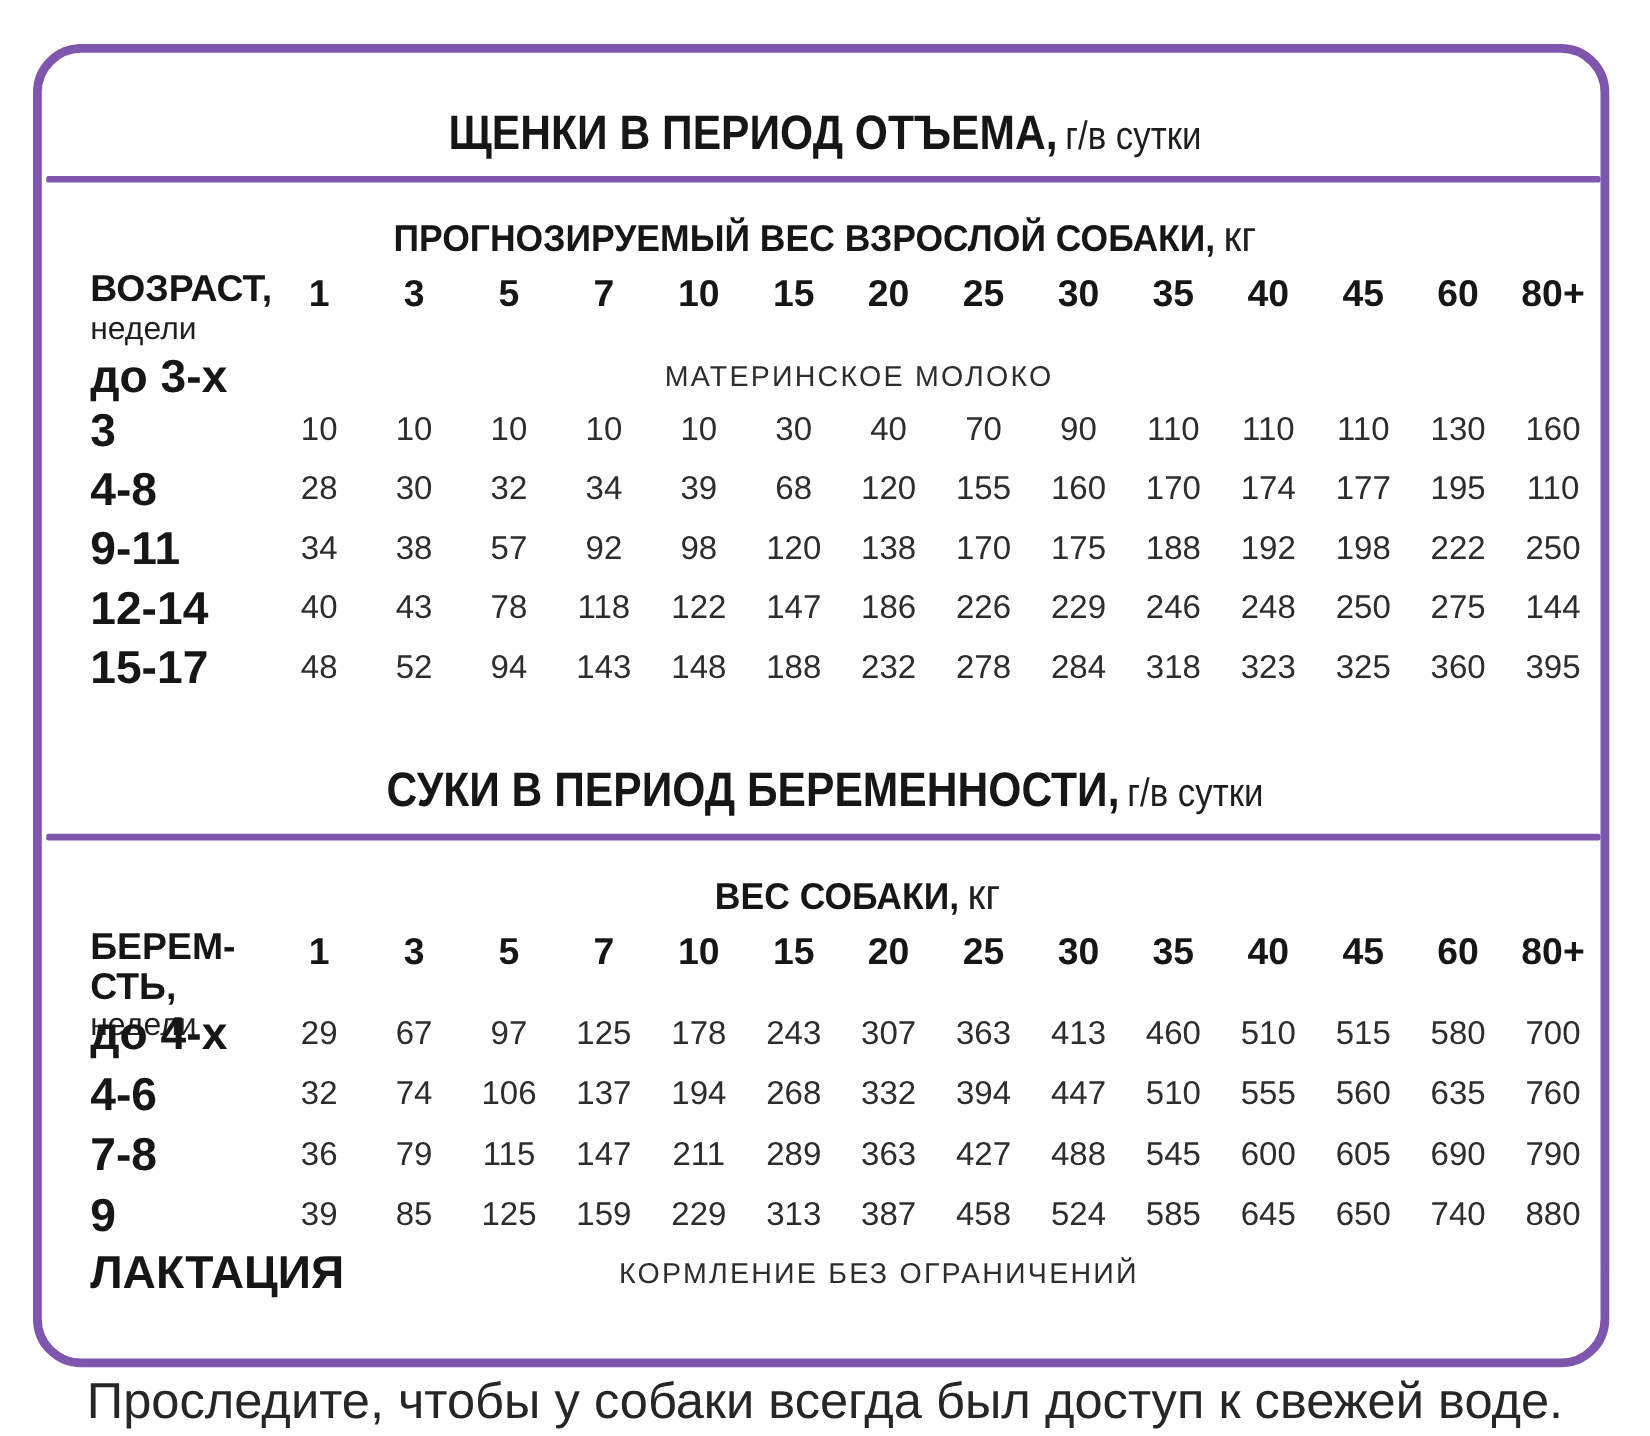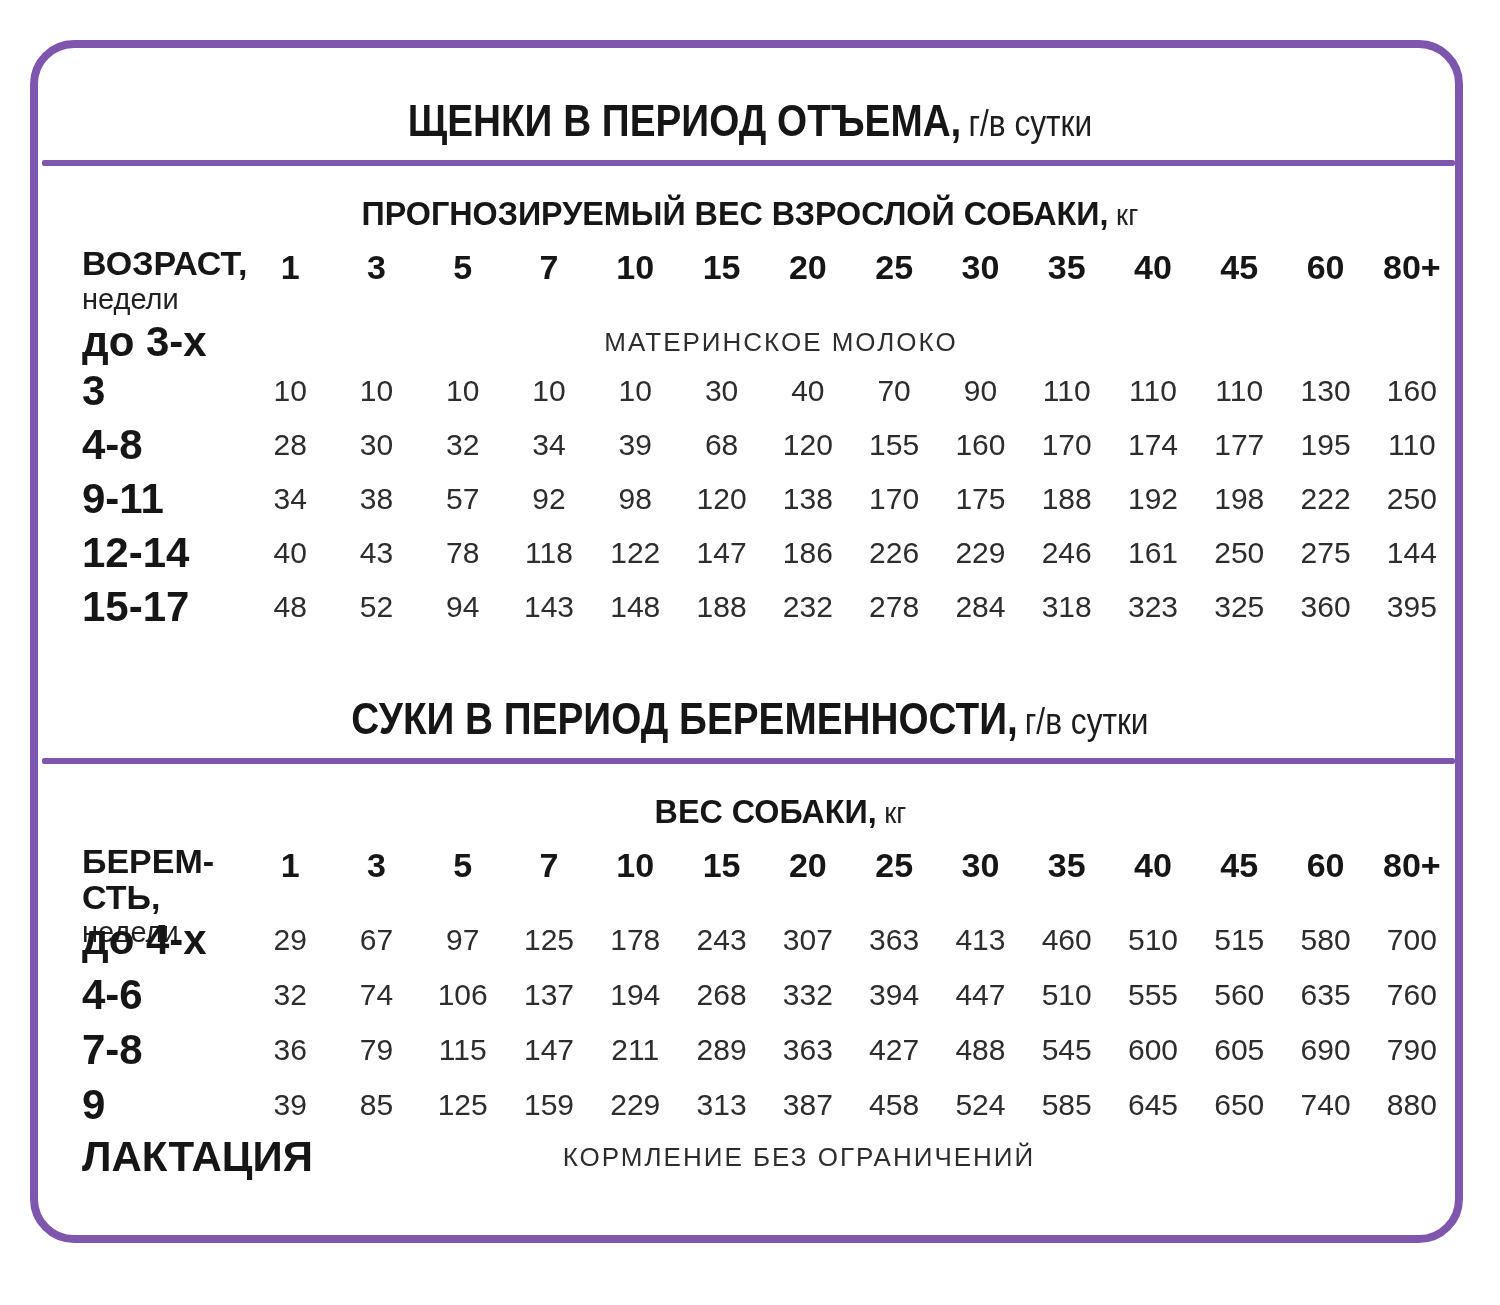--- a/index.html
+++ b/index.html
@@ -26,21 +26,21 @@
   .sec-title .b { font-weight:800; font-size:44px; }
   .sec-title .u { font-weight:400; font-size:36px; margin-left:8px; color:#1d1d1d; }
   .t1 { top:96px; } .t2 { top:694px; }
 
   .rule { position:absolute; left:42px; width:1413px; height:6px; background:var(--purple); border-radius:2px; }
   .r1 { top:160px; } .r2 { top:758px; }
 
   .col-group { position:absolute; left:0; right:0; text-align:center; white-space:nowrap; }
   .col-group .wrap { display:inline-block; transform:scaleX(.95); }
   .col-group .b { font-weight:800; font-size:34px; }
-  .col-group .u { font-weight:400; font-size:29px; margin-left:8px; color:#222; }
+  .col-group .u { font-weight:400; font-size:39px; margin-left:8px; color:#222; }
   .h1 { top:194px; }
   .h2 { top:792px; left:60px; }
 
   .grid {
     position:absolute; left:40px; width:1415px; display:grid;
     grid-template-columns:207px repeat(14, 1fr);
   }
   .g1 { top:240px; grid-template-rows:80px 44px 54px 54px 54px 54px 54px; }
   .g2 { top:838px; grid-template-rows:74px 55px 55px 55px 55px 50px; }
 
@@ -152,21 +152,21 @@
       <div class="num">40</div>
       <div class="num">43</div>
       <div class="num">78</div>
       <div class="num">118</div>
       <div class="num">122</div>
       <div class="num">147</div>
       <div class="num">186</div>
       <div class="num">226</div>
       <div class="num">229</div>
       <div class="num">246</div>
-      <div class="num">161</div>
+      <div class="num">248</div>
       <div class="num">250</div>
       <div class="num">275</div>
       <div class="num">144</div>
       <div class="rowlabel">15-17</div>
       <div class="num">48</div>
       <div class="num">52</div>
       <div class="num">94</div>
       <div class="num">143</div>
       <div class="num">148</div>
       <div class="num">188</div>
@@ -268,14 +268,15 @@
       <div class="num">524</div>
       <div class="num">585</div>
       <div class="num">645</div>
       <div class="num">650</div>
       <div class="num">740</div>
       <div class="num">880</div>
       <div class="rowlabel">ЛАКТАЦИЯ</div>
       <div class="span-cell">КОРМЛЕНИЕ БЕЗ ОГРАНИЧЕНИЙ</div>
     </div>
 
+  <div class="footer">Проследите, чтобы у собаки всегда был доступ к свежей воде.</div>
 
 </div>
 
 </body></html>

